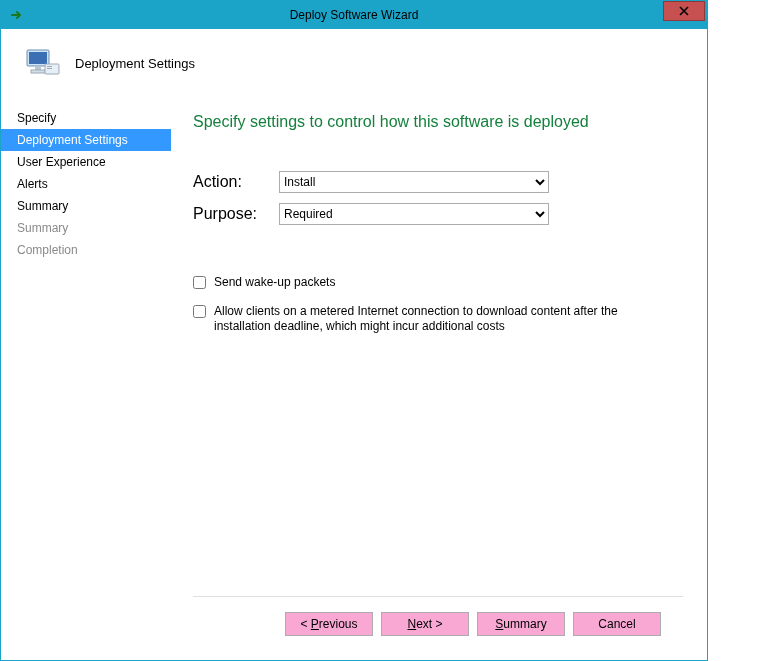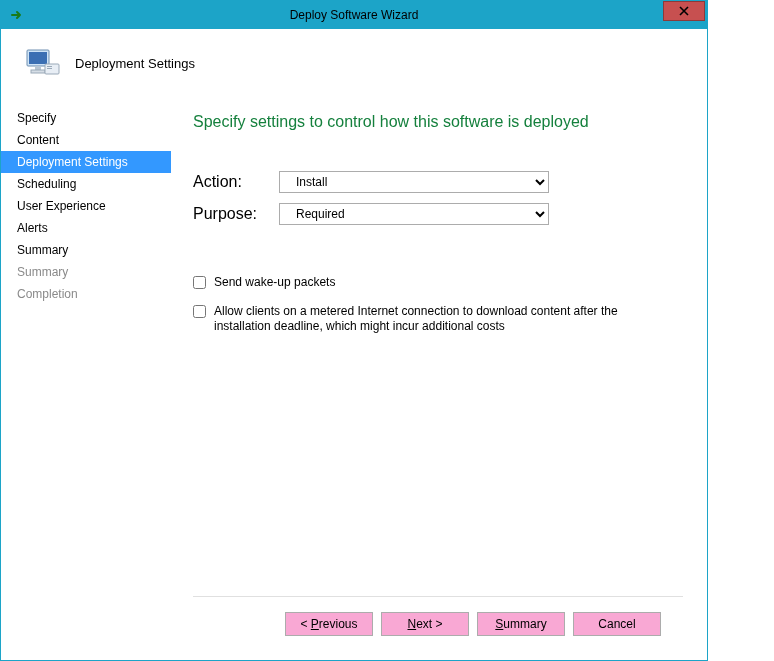--- a/index.html
+++ b/index.html
@@ -120,21 +120,21 @@
       width: 86px;
       font-size: 16px;
       color: #000;
     }
     .form-select {
       width: 270px;
       height: 22px;
       font-size: 12px;
       border: 1px solid #acacac;
       background: #fff;
-      padding-left: 12px;
+      padding-left: 0;
     }
     .checkbox-section {
       margin-top: 40px;
     }
     .checkbox-row {
       display: flex;
       align-items: flex-start;
       margin-bottom: 14px;
       max-width: 480px;
     }
@@ -201,23 +201,21 @@
         <rect x="26" y="22" width="5" height="1" fill="#9aa9b8"></rect>
         <rect x="26" y="24" width="5" height="1" fill="#9aa9b8"></rect>
       </svg>
     </span>
     <span class="header-title">Deployment Settings</span>
   </div>
 
   <div class="body">
     <div class="sidebar">
       <div class="sidebar-item">Specify</div>
-      <div class="sidebar-item">Content</div>
       <div class="sidebar-item selected">Deployment Settings</div>
-      <div class="sidebar-item">Scheduling</div>
       <div class="sidebar-item">User Experience</div>
       <div class="sidebar-item">Alerts</div>
       <div class="sidebar-item">Summary</div>
       <div class="sidebar-item disabled">Summary</div>
       <div class="sidebar-item disabled">Completion</div>
     </div>
 
     <div class="main">
       <div class="page-heading">Specify settings to control how this software is deployed</div>
 

